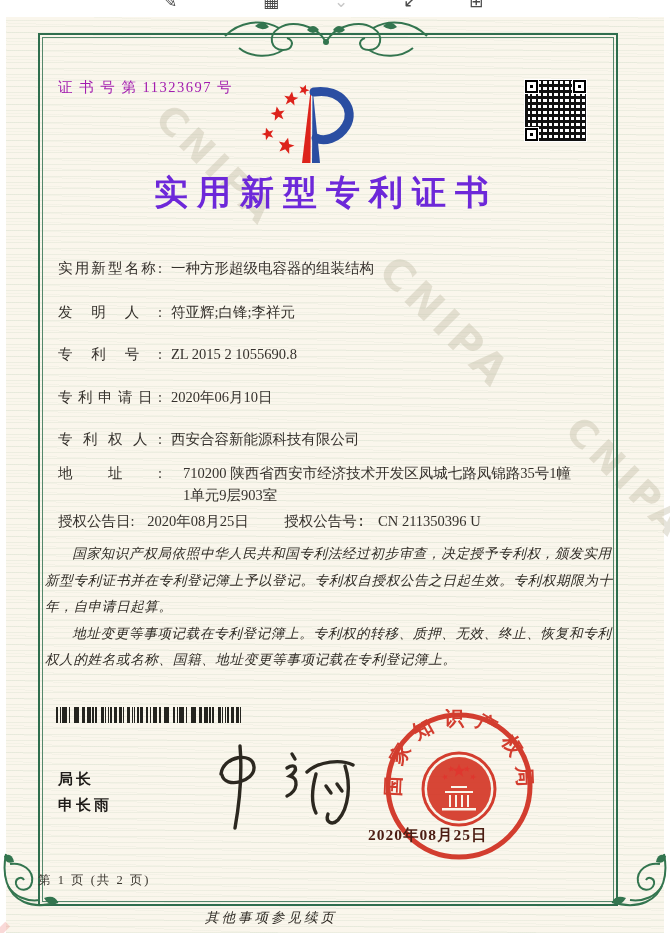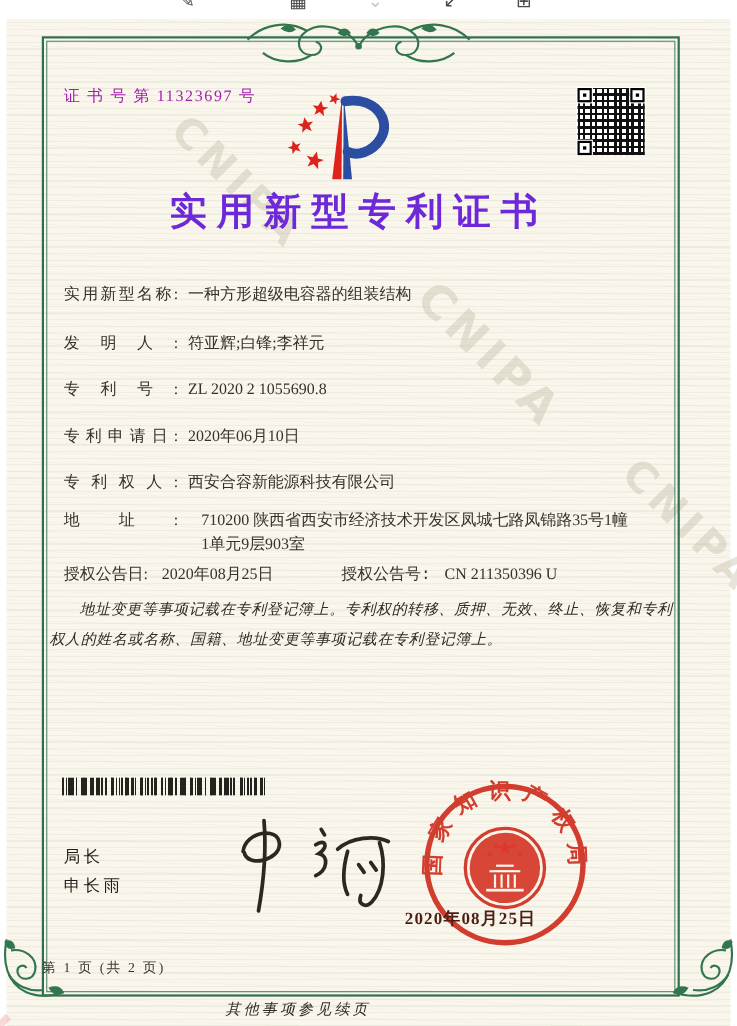--- a/index.html
+++ b/index.html
@@ -32,30 +32,30 @@
   
   .content{position:absolute;inset:0;z-index:3;}
   .cert-no{position:absolute;left:58px;top:78px;font-size:14.5px;letter-spacing:1.5px;color:#a21caf;}
   .title{position:absolute;left:38px;top:170px;width:576px;text-align:center;
     font-size:34px;font-weight:bold;letter-spacing:9px;color:#6d28d9;}
   .field-row{position:absolute;left:58px;display:flex;font-size:14.5px;line-height:22px;color:#35312c;}
   .field-row .lbl{display:inline-block;width:104px;text-align:justify;text-align-last:justify;flex:none;}
   .field-row .val{margin-left:9px;}
   .val.addr{width:392px;margin-left:21px;}
   .grant-row{position:absolute;left:58px;top:512px;font-size:14.5px;color:#35312c;white-space:nowrap;}
-  .grant-row .g2{margin-left:58px;font-family:Liberation Mono, monospace;}
+  .grant-row .g2{margin-left:32px;font-family:Liberation Mono, monospace;}
   .paras{position:absolute;left:45px;top:541px;width:572px;font-size:13.6px;line-height:1.95;
     font-style:italic;letter-spacing:0.6px;color:#2f2b25;}
   .paras p{margin:0;text-indent:2em;}
   .barcode{position:absolute;left:56px;top:707px;width:186px;height:16px;
     background:
       repeating-linear-gradient(90deg,#24241f 0 2px,transparent 2px 4px,#24241f 4px 5px,transparent 5px 9px),
       repeating-linear-gradient(90deg,#24241f 0 1px,transparent 1px 6px,#24241f 6px 9px,transparent 9px 13px);
   }
-  .signer{position:absolute;left:58px;font-size:15px;font-weight:400;letter-spacing:3px;
+  .signer{position:absolute;left:58px;font-size:15px;font-weight:700;letter-spacing:3px;
     font-family:"Liberation Sans","DejaVu Sans",sans-serif;color:#201d1a;}
   .signature{position:absolute;left:195px;top:742px;}
   .seal{position:absolute;left:382px;top:709px;width:154px;height:154px;}
   .seal-date{position:absolute;left:368px;top:825px;font-size:15.5px;letter-spacing:1px;
     color:#4c1d12;font-weight:600;}
   .page-info{position:absolute;left:38px;top:872px;width:576px;text-align:left;font-size:12.5px;letter-spacing:2px;color:#3a362f;}
   .footer-note{position:absolute;left:0;top:909px;width:542px;text-align:center;font-size:13.5px;
     font-style:italic;letter-spacing:3px;color:#2f2b25;}
   
   .qr{position:absolute;left:524px;top:79px;width:63px;height:63px;background:#fff;z-index:3;}
@@ -164,21 +164,21 @@
   <div class="field-row" style="top:257px">
     <span class="lbl">实用新型名称:</span>
     <span class="val">一种方形超级电容器的组装结构</span>
   </div>
   <div class="field-row" style="top:301px">
     <span class="lbl">发明人:</span>
     <span class="val">符亚辉;白锋;李祥元</span>
   </div>
   <div class="field-row" style="top:343px">
     <span class="lbl">专利号:</span>
-    <span class="val">ZL 2020 2 1055690.8</span>
+    <span class="val">ZL 2015 2 1055690.8</span>
   </div>
   <div class="field-row" style="top:386px">
     <span class="lbl">专利申请日:</span>
     <span class="val">2020年06月10日</span>
   </div>
   <div class="field-row" style="top:428px">
     <span class="lbl">专利权人:</span>
     <span class="val">西安合容新能源科技有限公司</span>
   </div>
   <div class="field-row" style="top:462px">
@@ -187,20 +187,21 @@
   </div>
 
   <div class="grant-row">
     <span>授权公告日:</span>
     <span style="margin-left:9px">2020年08月25日</span>
     <span class="g2">授权公告号:</span>
     <span style="margin-left:9px">CN 211350396 U</span>
   </div>
 
   <div class="paras">
+    <p>国家知识产权局依照中华人民共和国专利法经过初步审查，决定授予专利权，颁发实用新型专利证书并在专利登记簿上予以登记。专利权自授权公告之日起生效。专利权期限为十年，自申请日起算。</p>
     <p>地址变更等事项记载在专利登记簿上。专利权的转移、质押、无效、终止、恢复和专利权人的姓名或名称、国籍、地址变更等事项记载在专利登记簿上。</p>
   </div>
 
   <div class="barcode"></div>
 
   <div class="signer" style="top:770px">局长</div>
   <div class="signer" style="top:796px">申长雨</div>
 
   <svg class="signature" width="175" height="92" viewBox="0 0 175 92">
     <g stroke="#2c2820" stroke-width="3.4" fill="none" stroke-linecap="round">

